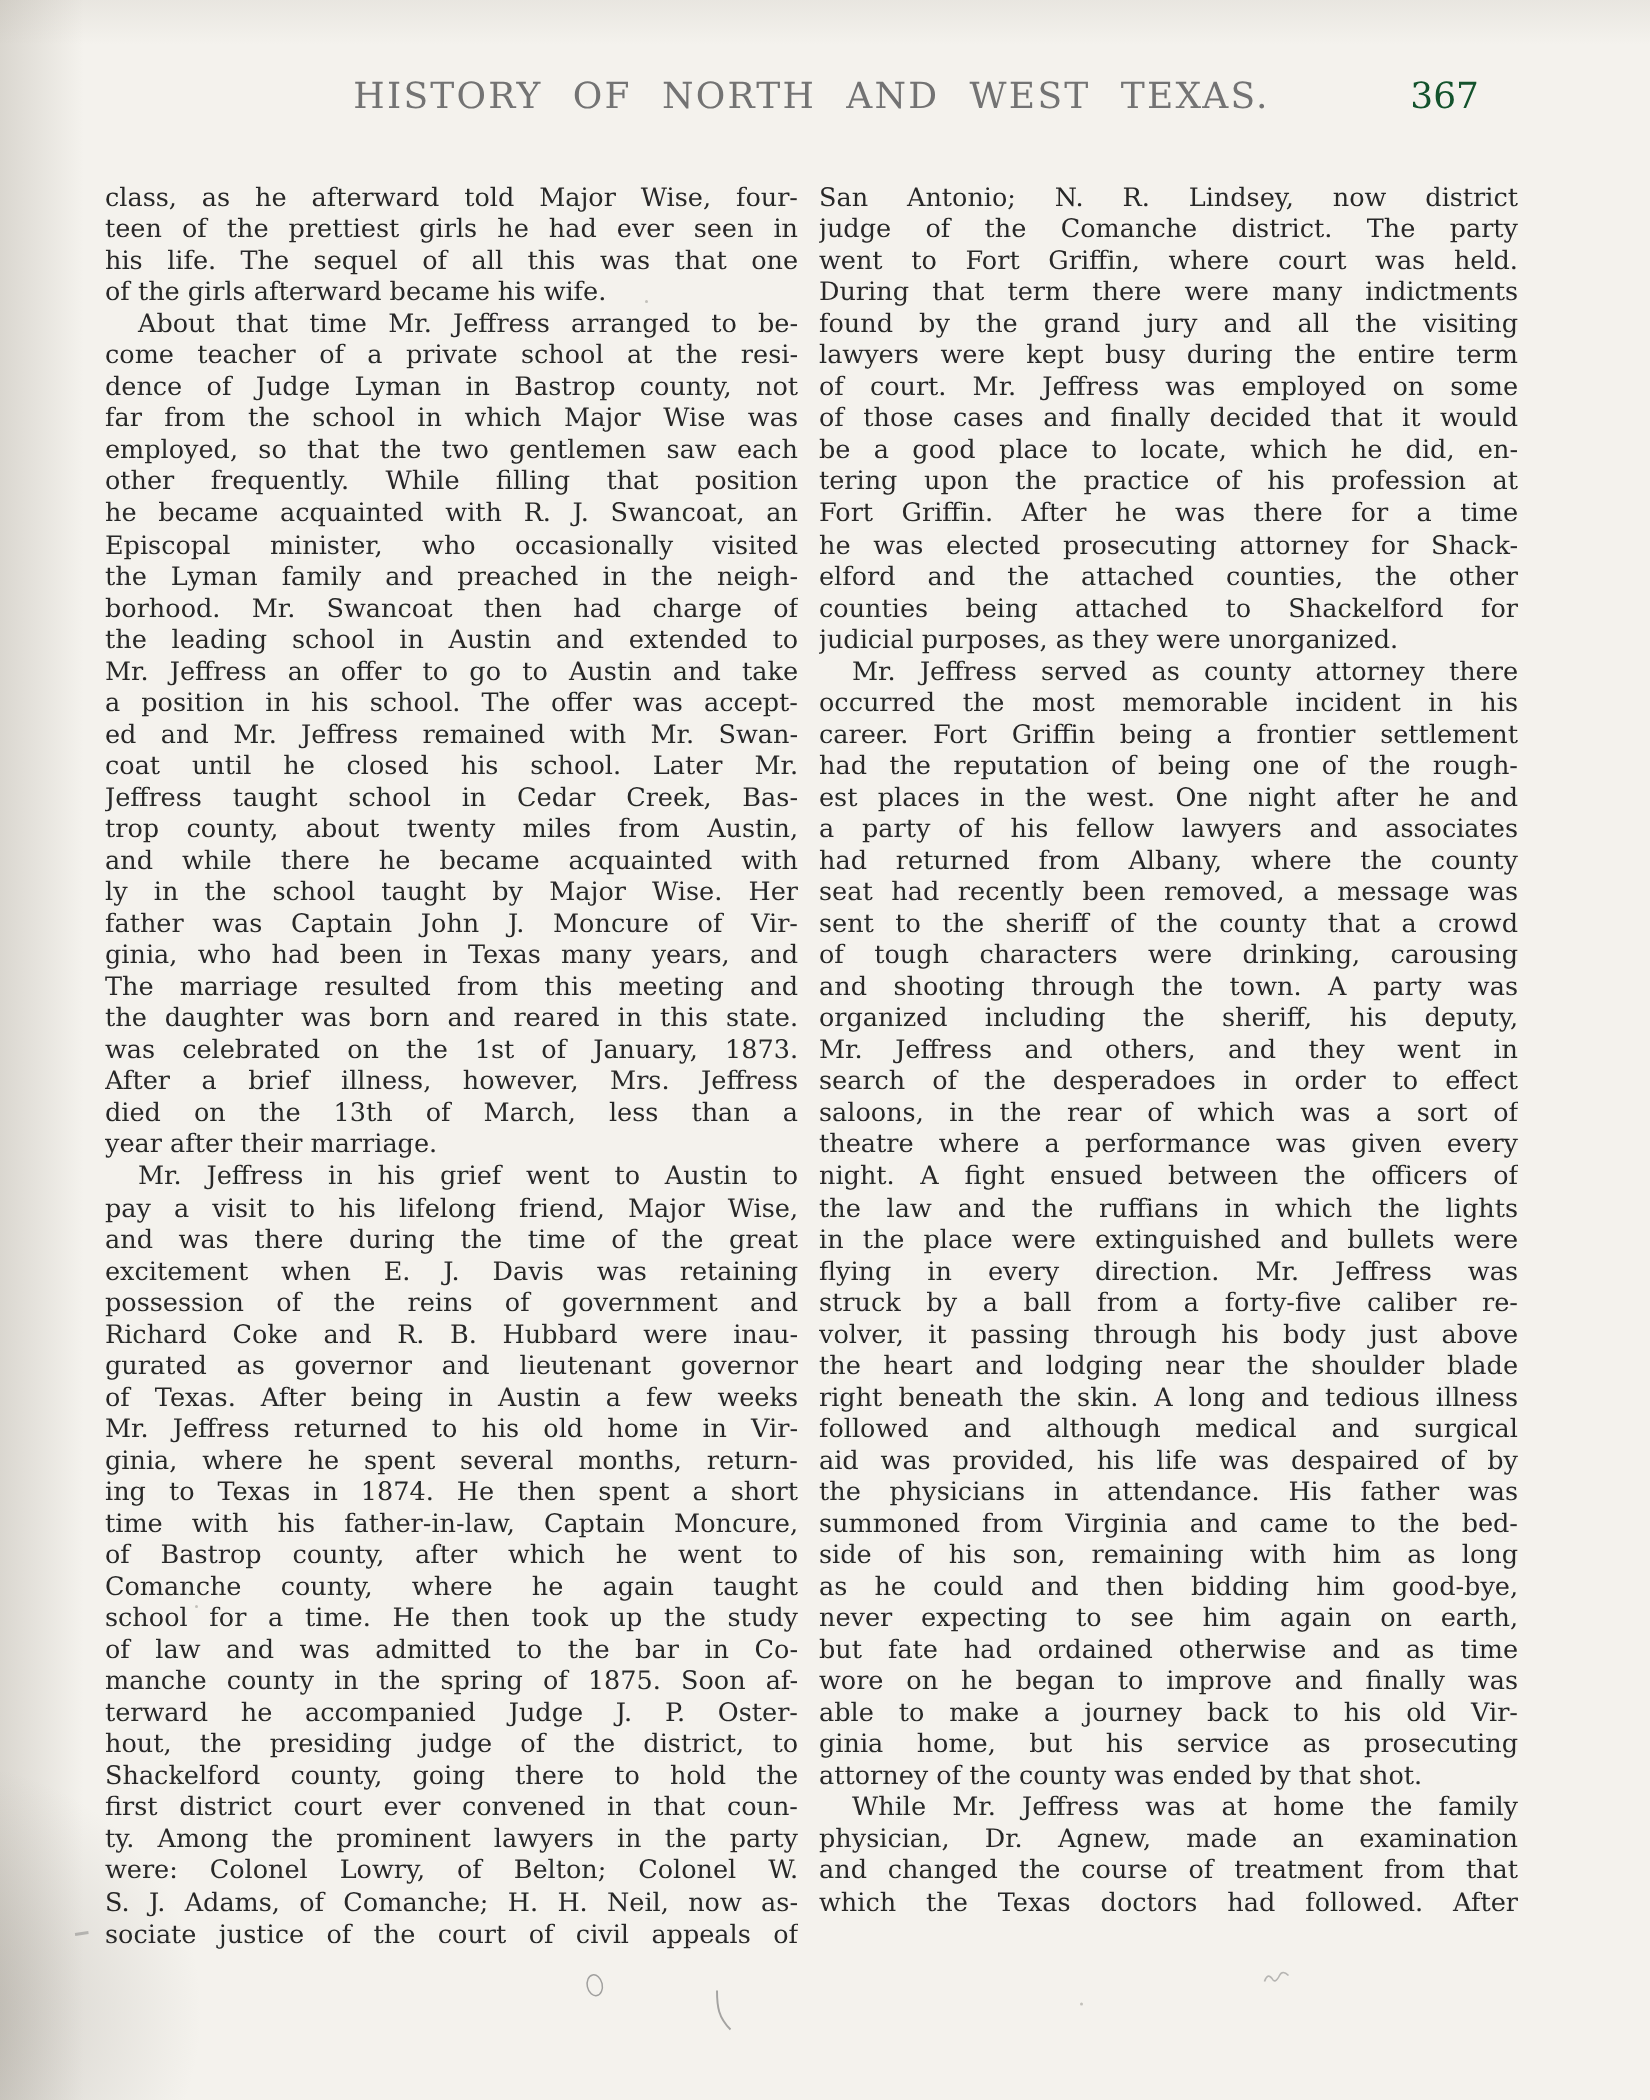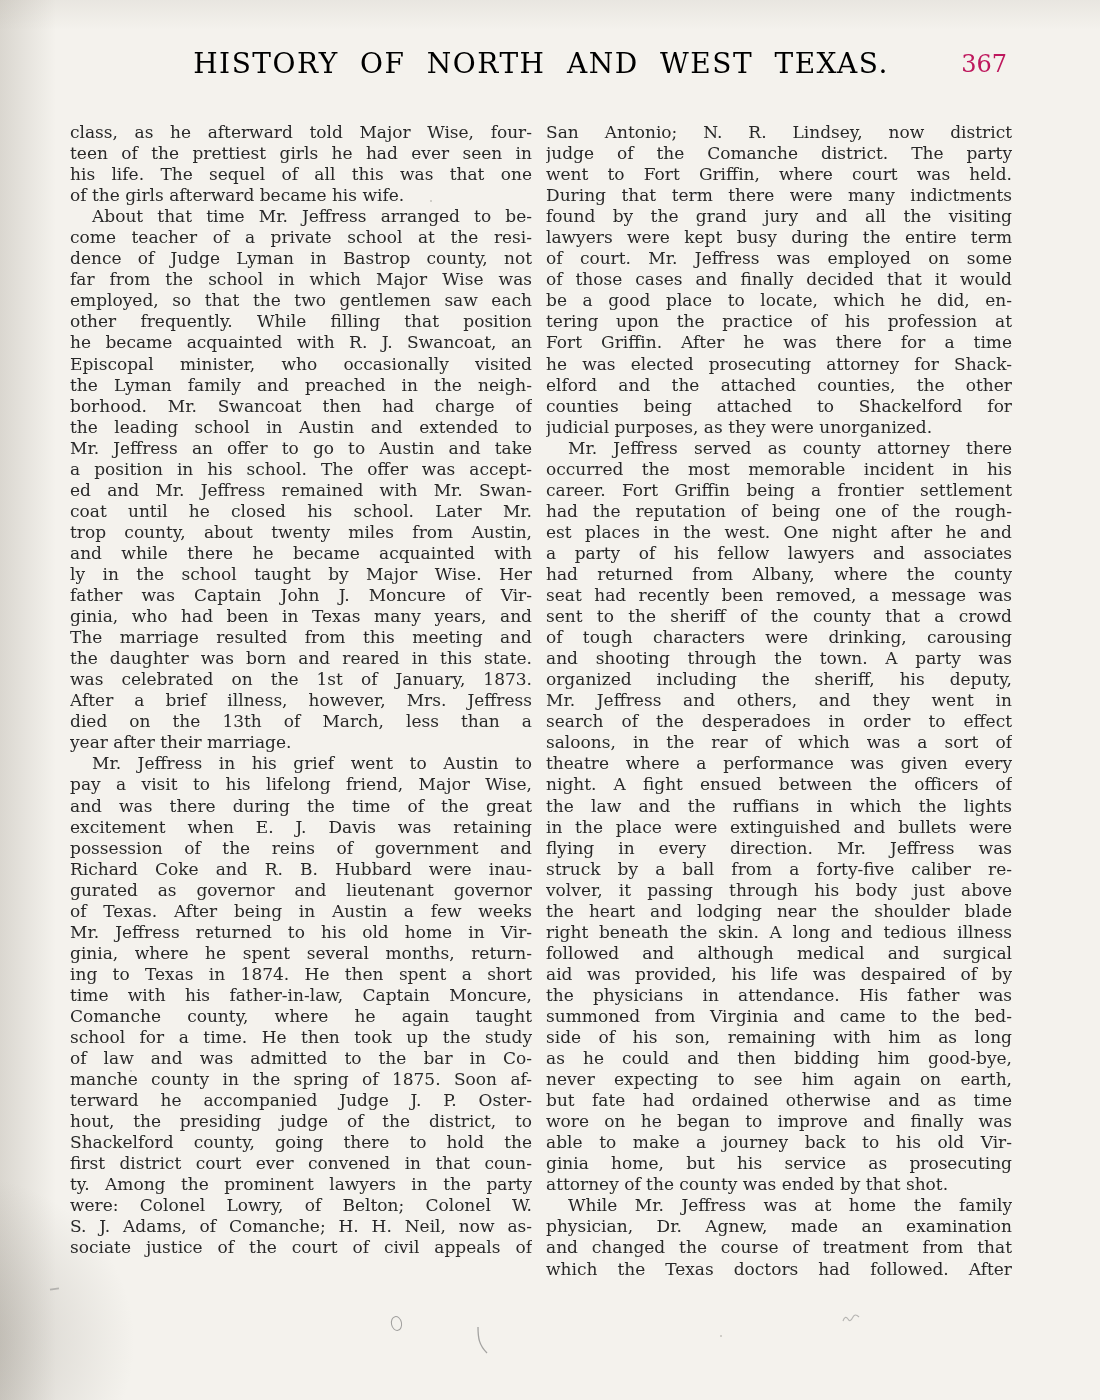--- a/index.html
+++ b/index.html
@@ -43,31 +43,31 @@
     position: absolute;
     left: 72px;
     top: 50px;
     width: 938px;
     height: 28px;
     line-height: 28px;
   }
   .head-title {
     display: block;
     text-align: center;
-    font-size: 28px;
+    font-size: 24px;
     letter-spacing: 1.5px;
     word-spacing: 11px;
-    color: #000000;
+    color: #737373;
   }
   .page-num {
     position: absolute;
-    right: 3px;
+    right: 24px;
     top: 0;
     font-size: 24px;
-    color: #be185d;
+    color: #14532d;
   }
 
   .col {
     position: absolute;
     top: 98px;
     font-size: 17px;
     line-height: 21.06px;
     color: #282828;
     margin-top: 24px;
   }
@@ -129,20 +129,21 @@
       <div class="line">other frequently. While filling that position</div>
       <div class="line">he became acquainted with R. J. Swancoat, an</div>
       <div class="line">Episcopal minister, who occasionally visited</div>
       <div class="line">the Lyman family and preached in the neigh-</div>
       <div class="line">borhood. Mr. Swancoat then had charge of</div>
       <div class="line">the leading school in Austin and extended to</div>
       <div class="line">Mr. Jeffress an offer to go to Austin and take</div>
       <div class="line">a position in his school. The offer was accept-</div>
       <div class="line">ed and Mr. Jeffress remained with Mr. Swan-</div>
       <div class="line">coat until he closed his school. Later Mr.</div>
+      <div class="line">Jeffress taught school in Cedar Creek, Bas-</div>
       <div class="line">trop county, about twenty miles from Austin,</div>
       <div class="line">and while there he became acquainted with</div>
       <div class="line">ly in the school taught by Major Wise. Her</div>
       <div class="line">father was Captain John J. Moncure of Vir-</div>
       <div class="line">ginia, who had been in Texas many years, and</div>
       <div class="line">The marriage resulted from this meeting and</div>
       <div class="line">the daughter was born and reared in this state.</div>
       <div class="line">was celebrated on the 1st of January, 1873.</div>
       <div class="line">After a brief illness, however, Mrs. Jeffress</div>
       <div class="line">died on the 13th of March, less than a</div>
@@ -152,20 +153,21 @@
       <div class="line">and was there during the time of the great</div>
       <div class="line">excitement when E. J. Davis was retaining</div>
       <div class="line">possession of the reins of government and</div>
       <div class="line">Richard Coke and R. B. Hubbard were inau-</div>
       <div class="line">gurated as governor and lieutenant governor</div>
       <div class="line">of Texas. After being in Austin a few weeks</div>
       <div class="line">Mr. Jeffress returned to his old home in Vir-</div>
       <div class="line">ginia, where he spent several months, return-</div>
       <div class="line">ing to Texas in 1874. He then spent a short</div>
       <div class="line">time with his father-in-law, Captain Moncure,</div>
+      <div class="line">of Bastrop county, after which he went to</div>
       <div class="line">Comanche county, where he again taught</div>
       <div class="line">school for a time. He then took up the study</div>
       <div class="line">of law and was admitted to the bar in Co-</div>
       <div class="line">manche county in the spring of 1875. Soon af-</div>
       <div class="line">terward he accompanied Judge J. P. Oster-</div>
       <div class="line">hout, the presiding judge of the district, to</div>
       <div class="line">Shackelford county, going there to hold the</div>
       <div class="line">first district court ever convened in that coun-</div>
       <div class="line">ty. Among the prominent lawyers in the party</div>
       <div class="line">were: Colonel Lowry, of Belton; Colonel W.</div>

